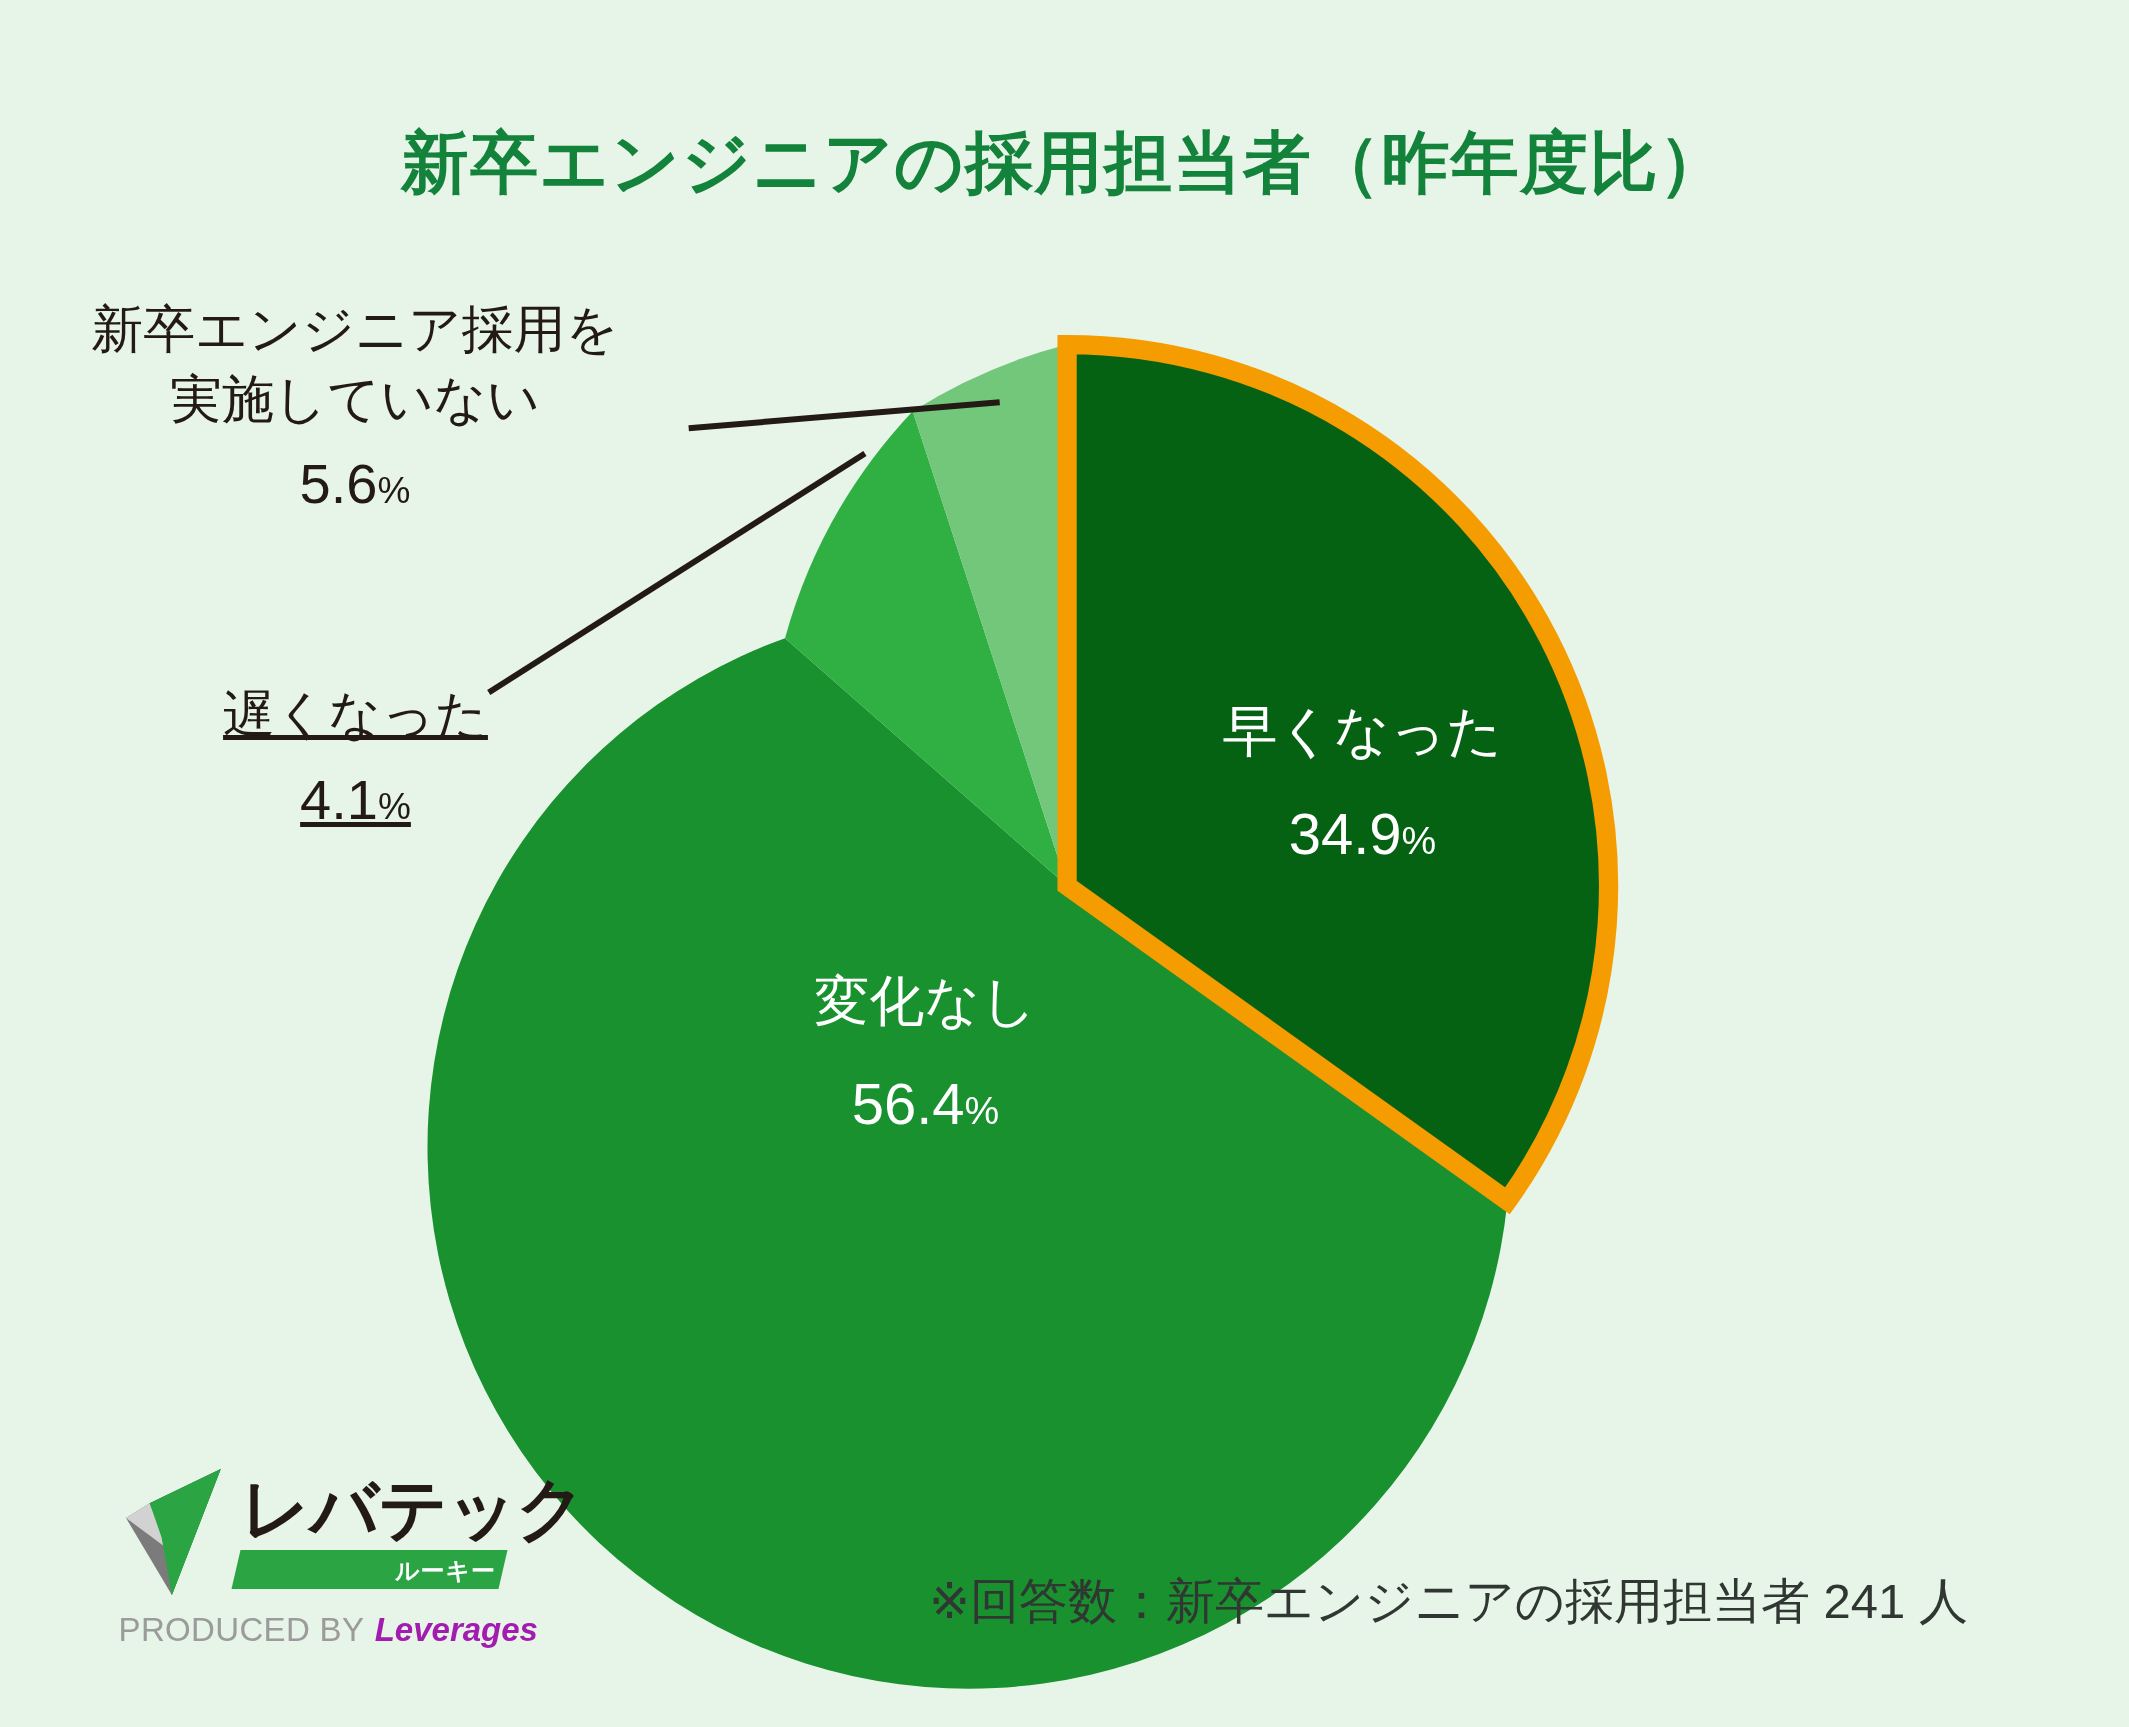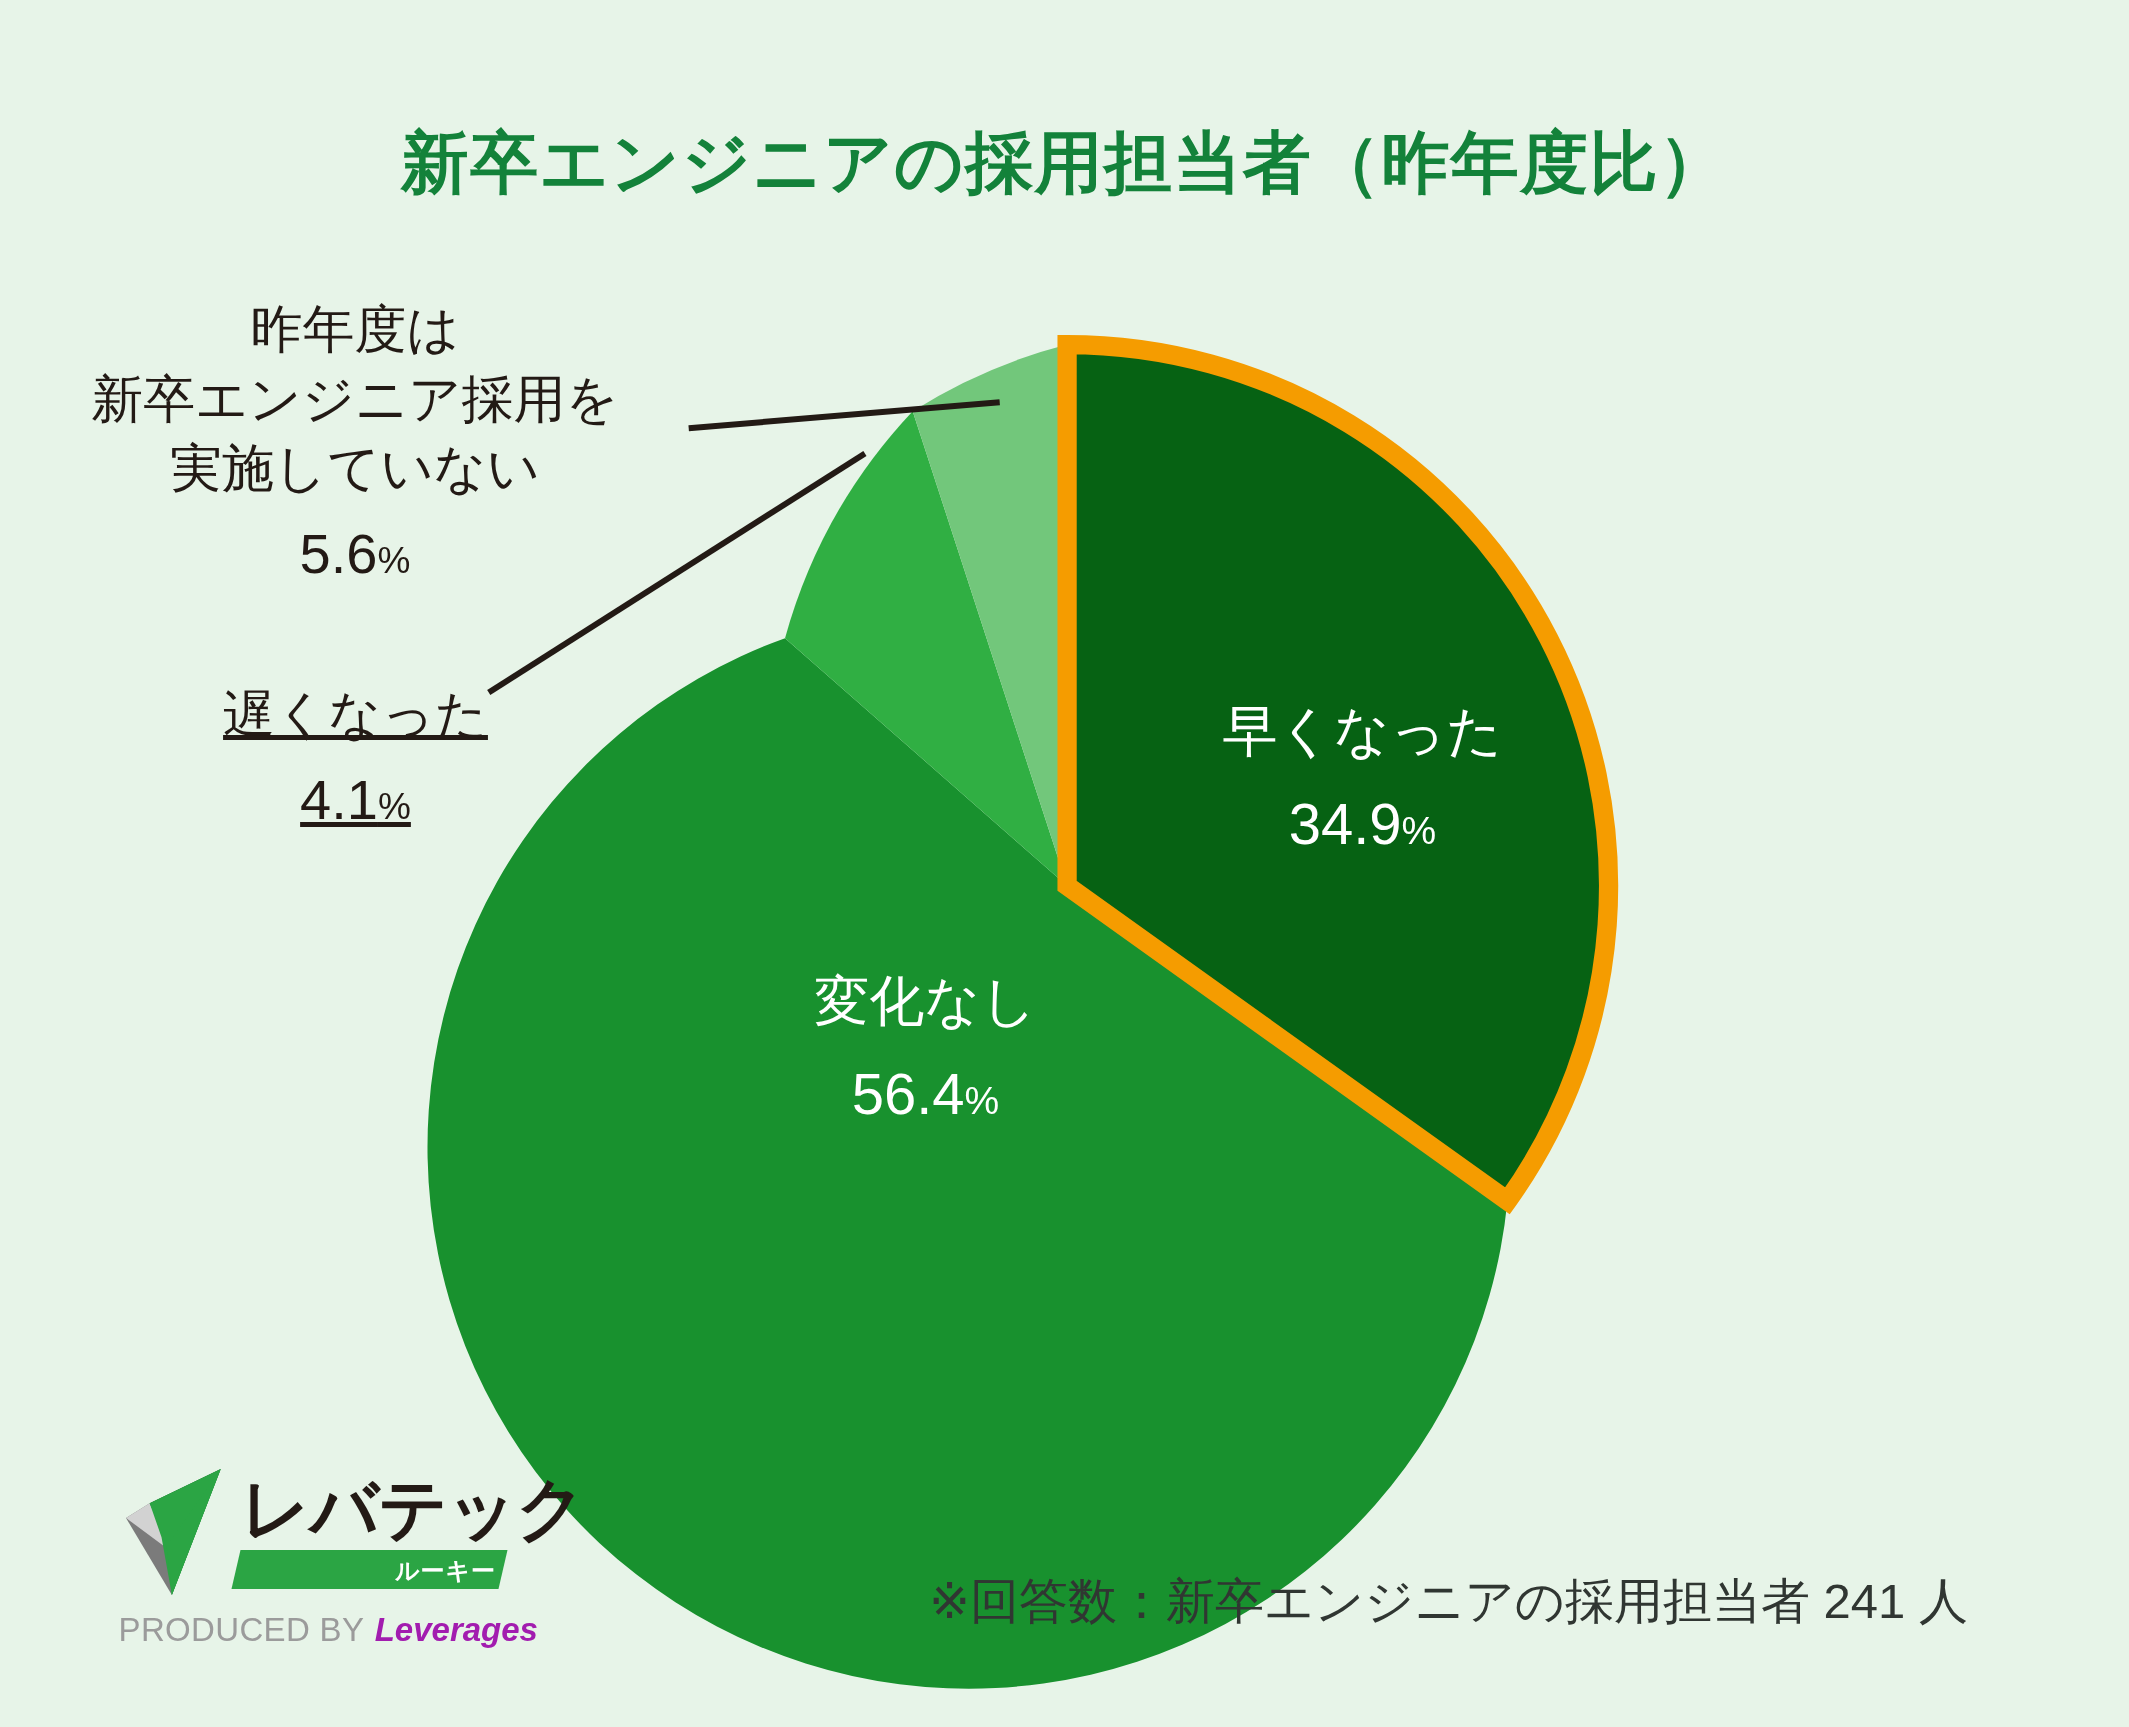--- a/index.html
+++ b/index.html
@@ -54,21 +54,21 @@
     line-height: 1.30;
     white-space: nowrap;
   }
   .slice-label .nm {
     display: block;
     font-size: 55px;
   }
   .slice-label .pct {
     display: block;
     font-size: 58px;
-    margin-top: 18px;
+    margin-top: 28px;
   }
   .slice-label .pct .sym {
     font-size: 39px;
   }
 
   #label-hayaku {
     left: 1155px;
     top: 696px;
     width: 415px;
   }
@@ -227,21 +227,20 @@
     <span class="nm">早くなった</span>
     <span class="pct"><span>34.9</span><span class="sym">%</span></span>
   </div>
 
   <div class="slice-label" id="label-henka">
     <span class="nm">変化なし</span>
     <span class="pct"><span>56.4</span><span class="sym">%</span></span>
   </div>
 
   <div class="callout" id="callout-hijisshi">
-    <span class="nm">昨年度は</span>
     <span class="nm">新卒エンジニア採用を</span>
     <span class="nm">実施していない</span>
     <span class="pct"><span>5.6</span><span class="sym">%</span></span>
   </div>
 
   <div class="callout" id="callout-osoku">
     <span class="nm">遅くなった</span>
     <span class="pct"><span>4.1</span><span class="sym">%</span></span>
   </div>
 

